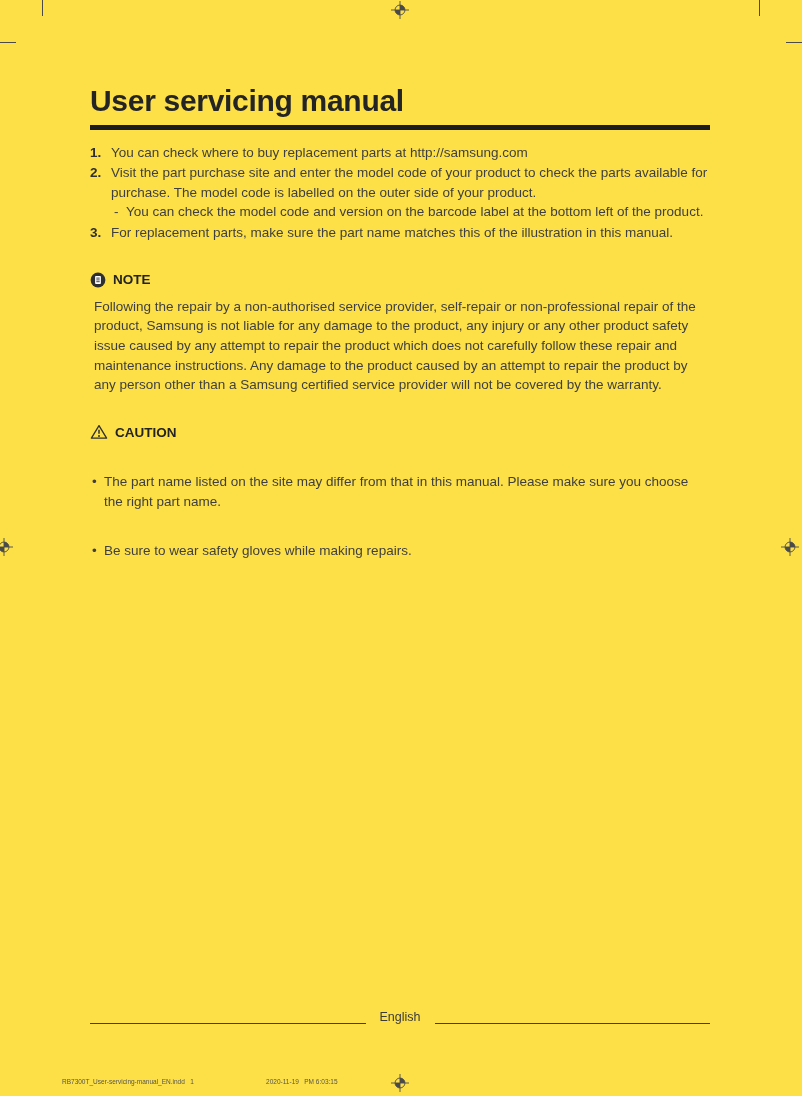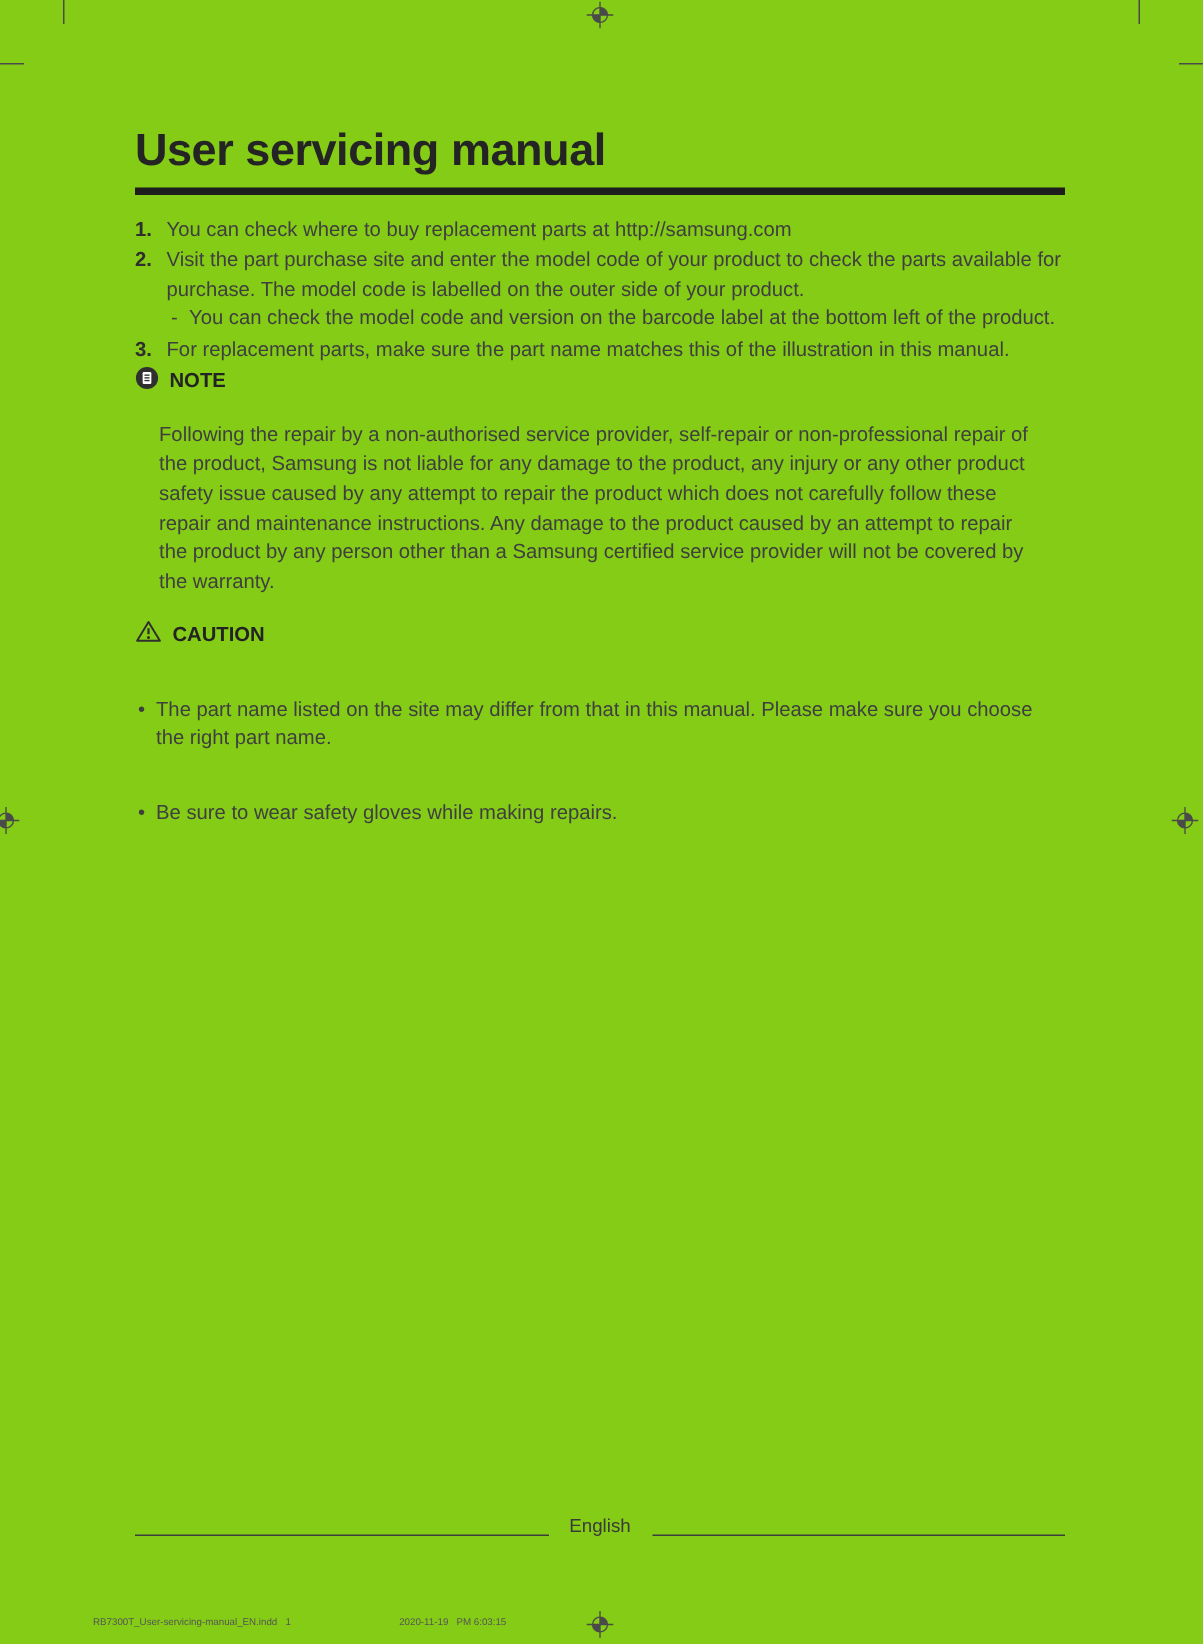--- a/index.html
+++ b/index.html
@@ -2,21 +2,21 @@
 <html><head>
 <meta charset="utf-8">
 <style>
   * { box-sizing: border-box; }
   html, body { margin: 0; padding: 0; background: #ffffff; }
   .page {
     position: relative;
     width: 802px;
     height: 1096px;
     margin: 0 auto;
-    background: #84cc16;
+    background: #fde047;
     overflow: hidden;
     font-family: "Liberation Sans", "DejaVu Sans", sans-serif;
   }
 
   
   .reg-mark { position: absolute; width: 18px; height: 18px; }
   .crop-v { position: absolute; width: 1px; height: 16px; background: #4a4a4a; }
   .crop-h { position: absolute; width: 16px; height: 1px; background: #4a4a4a; }
 
   
@@ -43,28 +43,29 @@
     margin: 0 0 13px 0;
   }
 
   .step { position: relative; padding-left: 21px; margin-bottom: 1px; }
   .step-num { position: absolute; left: 0; top: 0; font-weight: 700; color: #2e2e2e; }
   .substep { position: relative; padding-left: 14px; margin-left: 1px; }
   .substep::before { content: "-"; position: absolute; left: 2px; color: #3f3f3f; }
 
   .section-heading {
     display: flex;
+    align-items: center;
     gap: 7px;
-    margin: 2px 0 7px 0;
+    margin: 28px 0 7px 0;
     font-weight: 700;
     font-size: 13.5px;
     color: #232323;
   }
   .section-heading svg { flex: 0 0 auto; display: block; }
-  .note-body { margin: 16px; }
+  .note-body { margin: 4px; }
 
   .caution-item { position: relative; padding-left: 14px; margin-bottom: 2px; margin-top: 30px; }
   .caution-item::before { content: "\2022"; position: absolute; left: 2px; color: #3f3f3f; }
 
   
   .footer {
     position: absolute;
     left: 90px;
     top: 1010px;
     width: 620px;

